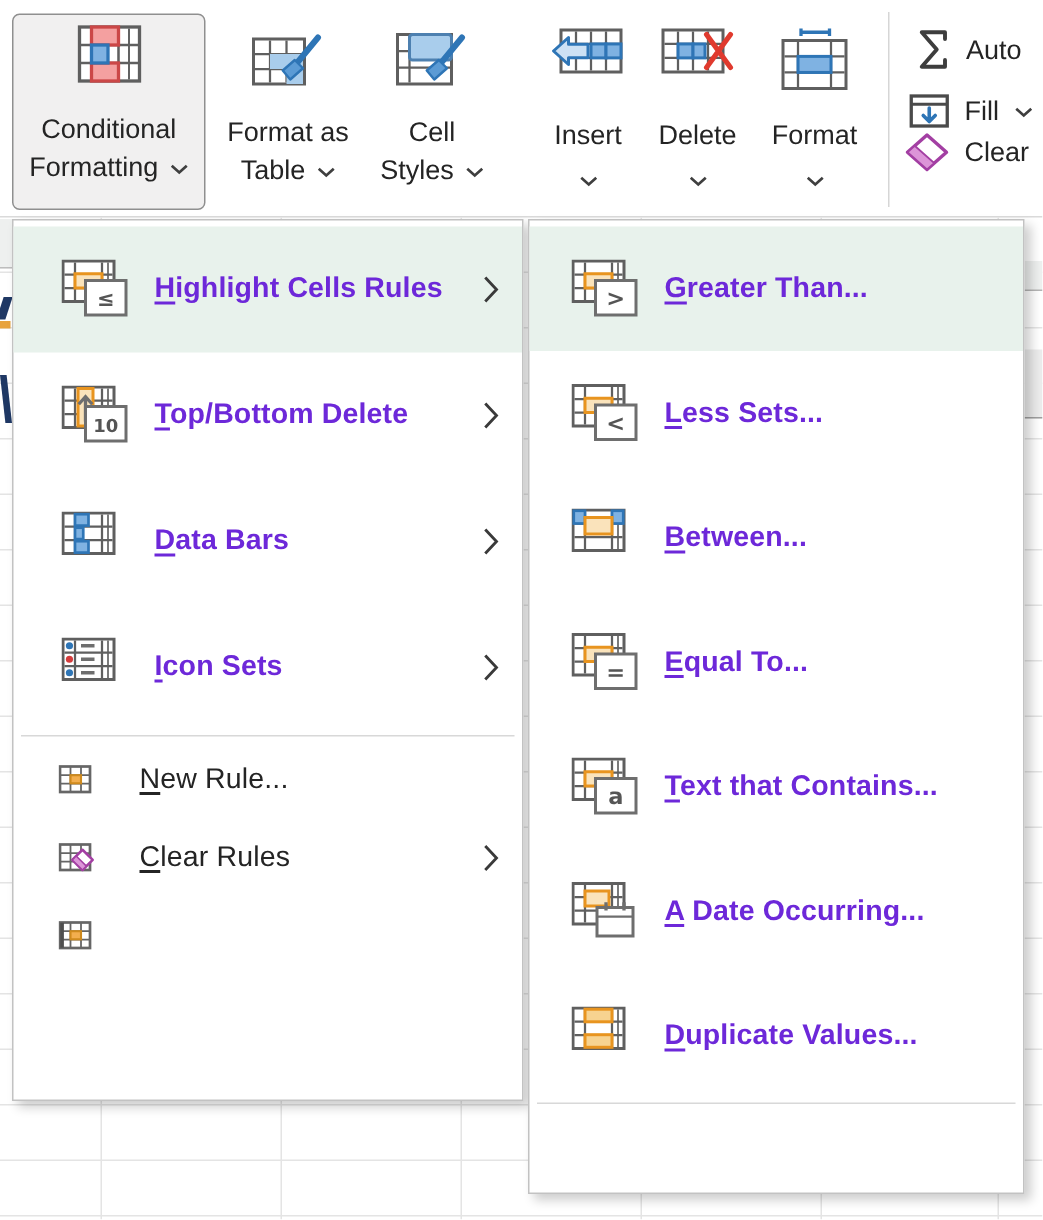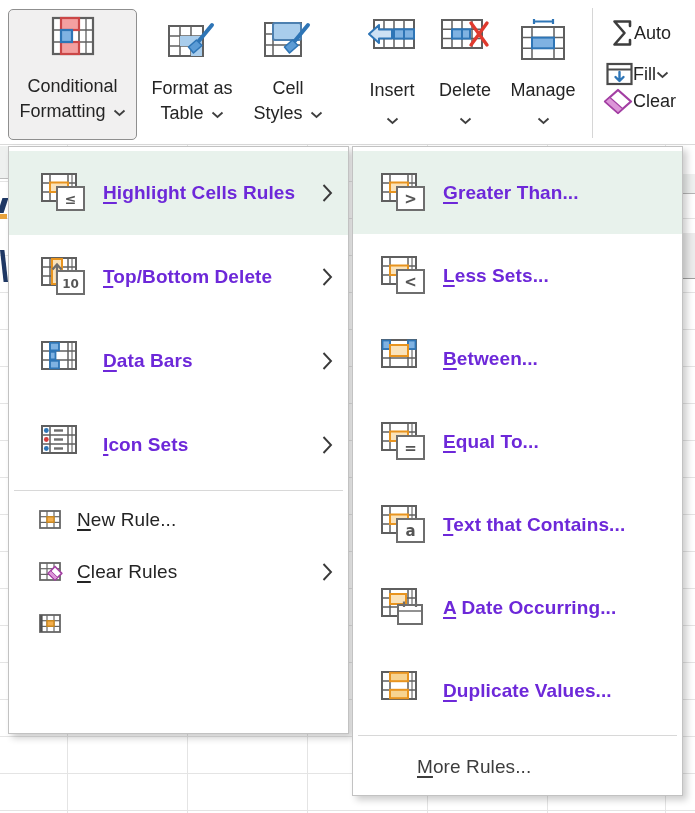--- a/index.html
+++ b/index.html
@@ -16,35 +16,35 @@
   
   .ribbon{position:absolute;left:0;top:0;width:695px;height:145px;background:#fff;border-bottom:1px solid #dadada;z-index:1;box-sizing:border-box;}
   .rb{position:absolute;display:flex;flex-direction:column;align-items:center;font-size:18px;line-height:25px;color:#242424;white-space:nowrap;cursor:default;}
   .rb .icn{display:flex;align-items:flex-start;justify-content:center;}
   .rb-big .icn{height:64px;padding-top:6px;box-sizing:border-box;}
   .rb-sm .icn{height:64px;padding-top:4px;box-sizing:border-box;}
   .rb.pressed{background:#f1f0f0;border:1px solid #8f8f8f;border-radius:5px;box-sizing:border-box;}
   .chev-inline{margin-left:7px;display:inline-block;}
   .chev-below{margin-top:4px;}
   .vsep{position:absolute;left:592px;top:8px;width:1px;height:130px;background:#d6d6d6;}
-  .rrow{position:absolute;display:flex;align-items:center;font-size:18px;color:#242424;white-space:nowrap;}
+  .rrow{position:absolute;display:flex;align-items:center;gap:10px;font-size:18px;color:#242424;white-space:nowrap;}
   
   .menu,.submenu{position:absolute;background:#fff;border:1px solid #c2c2c2;box-shadow:4px 4px 7px rgba(0,0,0,.20);box-sizing:border-box;padding-top:4px;}
   .menu{left:8px;top:146px;width:341px;height:588px;z-index:2;}
   .submenu{left:352px;top:146px;width:331px;height:650px;z-index:3;}
   .mi{display:flex;align-items:center;position:relative;cursor:default;}
   .mi.large{height:84px;padding-left:32px;}
   .mi.sub{height:83px;padding-left:28px;}
   .mi.small{height:52px;padding-left:30px;}
   .mi.more{height:56px;padding-left:64px;}
   .mi.hl{background:#e8f2ec;}
   .mi-icon{width:46px;display:flex;justify-content:center;flex:0 0 auto;}
   .mi.small .mi-icon{width:24px;}
   .mi-label{font-size:19px;color:#242424;margin-left:16px;letter-spacing:.1px;}
-  .mi.small .mi-label{margin-left:14px;}
+  .mi.small .mi-label{margin-left:30px;}
   .mi.bold .mi-label{font-weight:700;color:#6d28d9;}
   .mi.more .mi-label{margin-left:0;color:#3d3d3d;}
   .mi-chev{position:absolute;right:15px;top:50%;transform:translateY(-50%);line-height:0;}
   .msep{height:1px;background:#d8d8d8;margin:3px 5px;}
   .accel{text-decoration:underline;text-underline-offset:3px;text-decoration-thickness:1.5px;}
 </style>
 </head>
 <body>
 
 <div class="sheet" id="sheet">
@@ -178,21 +178,21 @@
         <svg width="46" height="46" viewBox="0 0 46 46">
    <path d="M14 1 L14 6 M14 3.5 L33 3.5 M33 1 L33 6" stroke="#2e75b6" stroke-width="2.2"></path>
    <rect x="2" y="9" width="42" height="32" fill="#fff" stroke="#5f5f5f" stroke-width="2"></rect>
    <line x1="12" y1="10" x2="12" y2="40" stroke="#5f5f5f" stroke-width="1.5"></line>
           <line x1="34" y1="10" x2="34" y2="40" stroke="#5f5f5f" stroke-width="1.5"></line>
           <line x1="3" y1="19.6" x2="43" y2="19.6" stroke="#5f5f5f" stroke-width="1.5"></line>
           <line x1="3" y1="30.3" x2="43" y2="30.3" stroke="#5f5f5f" stroke-width="1.5"></line>
    <rect x="12" y="19.6" width="22" height="10.7" fill="#7fb2e2" stroke="#2e75b6" stroke-width="2"></rect>
         </svg>
       </span>
-      <span class="l1">Manage</span>
+      <span class="l1">Format</span>
       <span class="chev-below"><svg width="13" height="8" viewBox="0 0 13 8">
           <path d="M1.5 1.5 L6.5 6 L11.5 1.5" stroke="#3f3f3f" stroke-width="1.8" fill="none"></path>
         </svg></span>
     </div>
     <div class="vsep"></div>
     <div class="rrow" style="left:610px;top:18px">
       <span style="line-height:0"><svg width="24" height="30" viewBox="0 0 24 30">
           <path d="M20 8 V3.5 H4.5 L14.5 15 L4.5 26.5 H20 V22" fill="none" stroke="#3d3d3d" stroke-width="2.6" stroke-linejoin="round" stroke-linecap="round"></path>
         </svg></span>
       <span>Auto</span>
@@ -452,16 +452,13 @@
           <line x1="31" y1="2" x2="31" y2="27" stroke="#5f5f5f" stroke-width="1.1"></line>
           <line x1="2" y1="10" x2="34" y2="10" stroke="#5f5f5f" stroke-width="1.5"></line>
           <line x1="2" y1="19" x2="34" y2="19" stroke="#5f5f5f" stroke-width="1.5"></line>
     <rect x="9" y="1.8" width="18" height="8.4" fill="#f7d390" stroke="#e8941f" stroke-width="2"></rect>
     <rect x="9" y="18.8" width="18" height="8.4" fill="#f7d390" stroke="#e8941f" stroke-width="2"></rect>
         </svg>
       </span>
       <span class="mi-label"><span class="accel">D</span><span>uplicate Values...</span></span>
     </div>
     <div class="msep"></div>
-    <div class="mi more">
-      <span class="mi-label"><span class="accel">M</span><span>ore Rules...</span></span>
-    </div>
   </div>
 
 </body></html>

